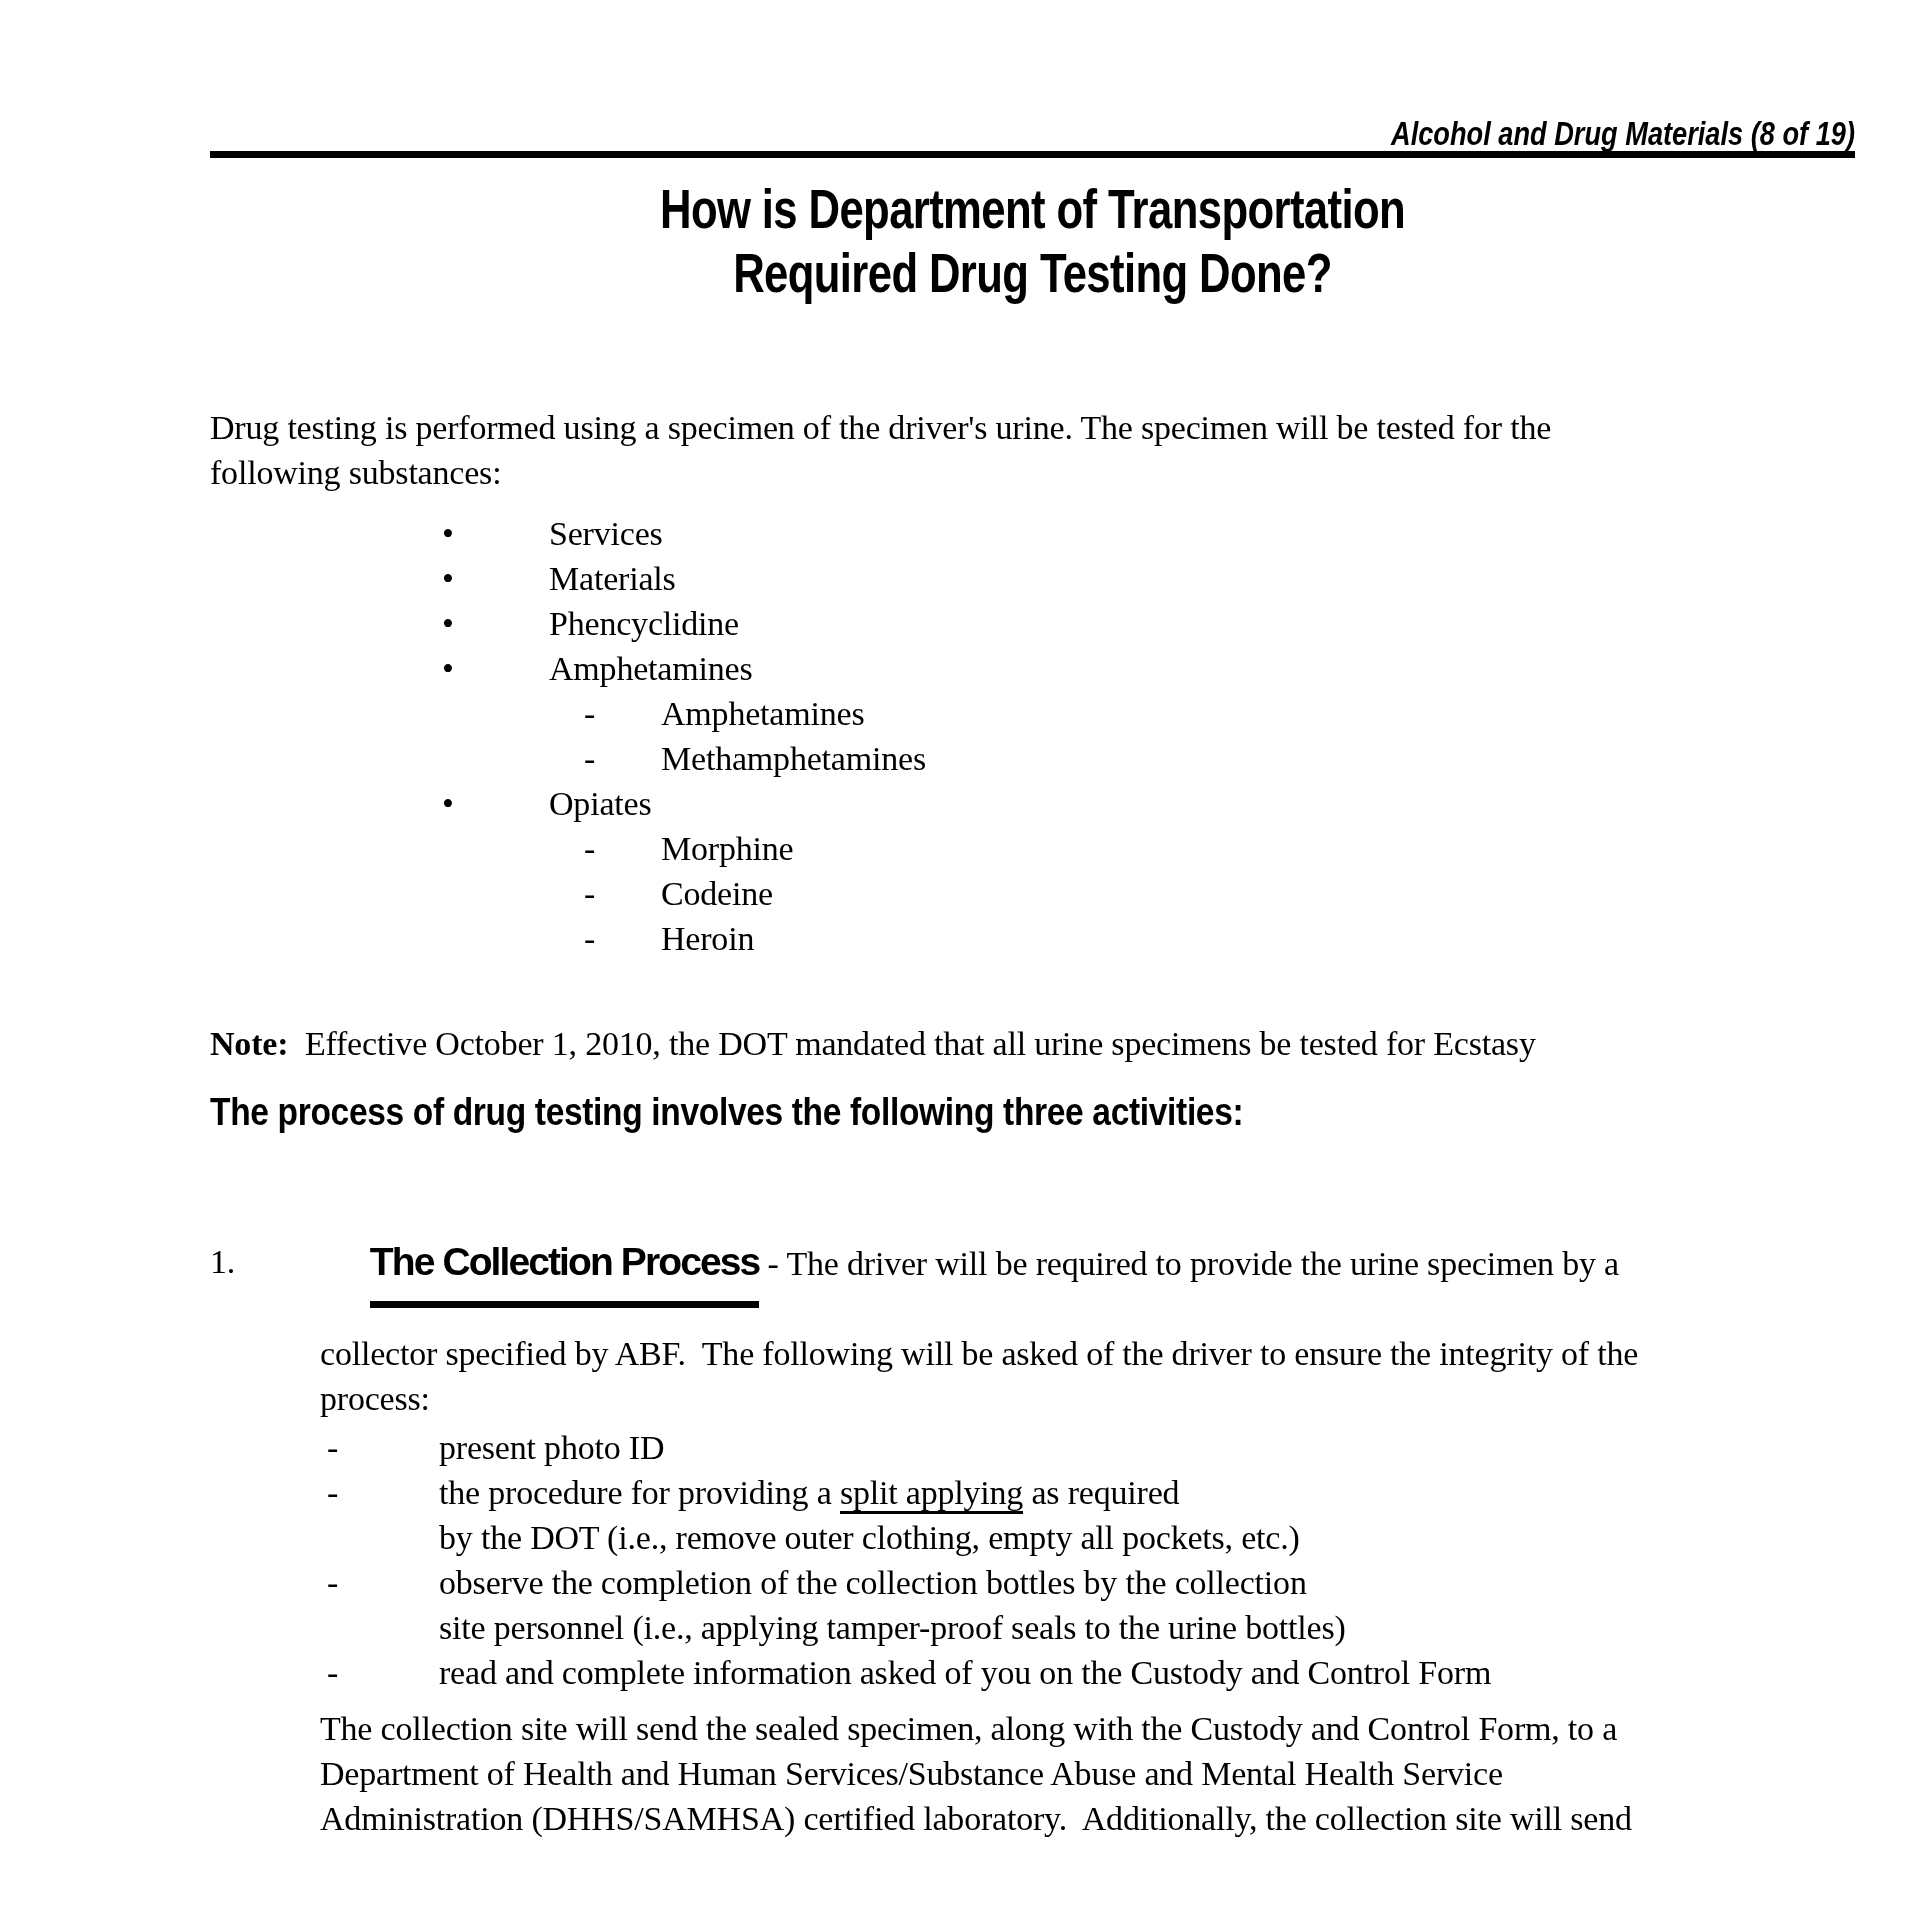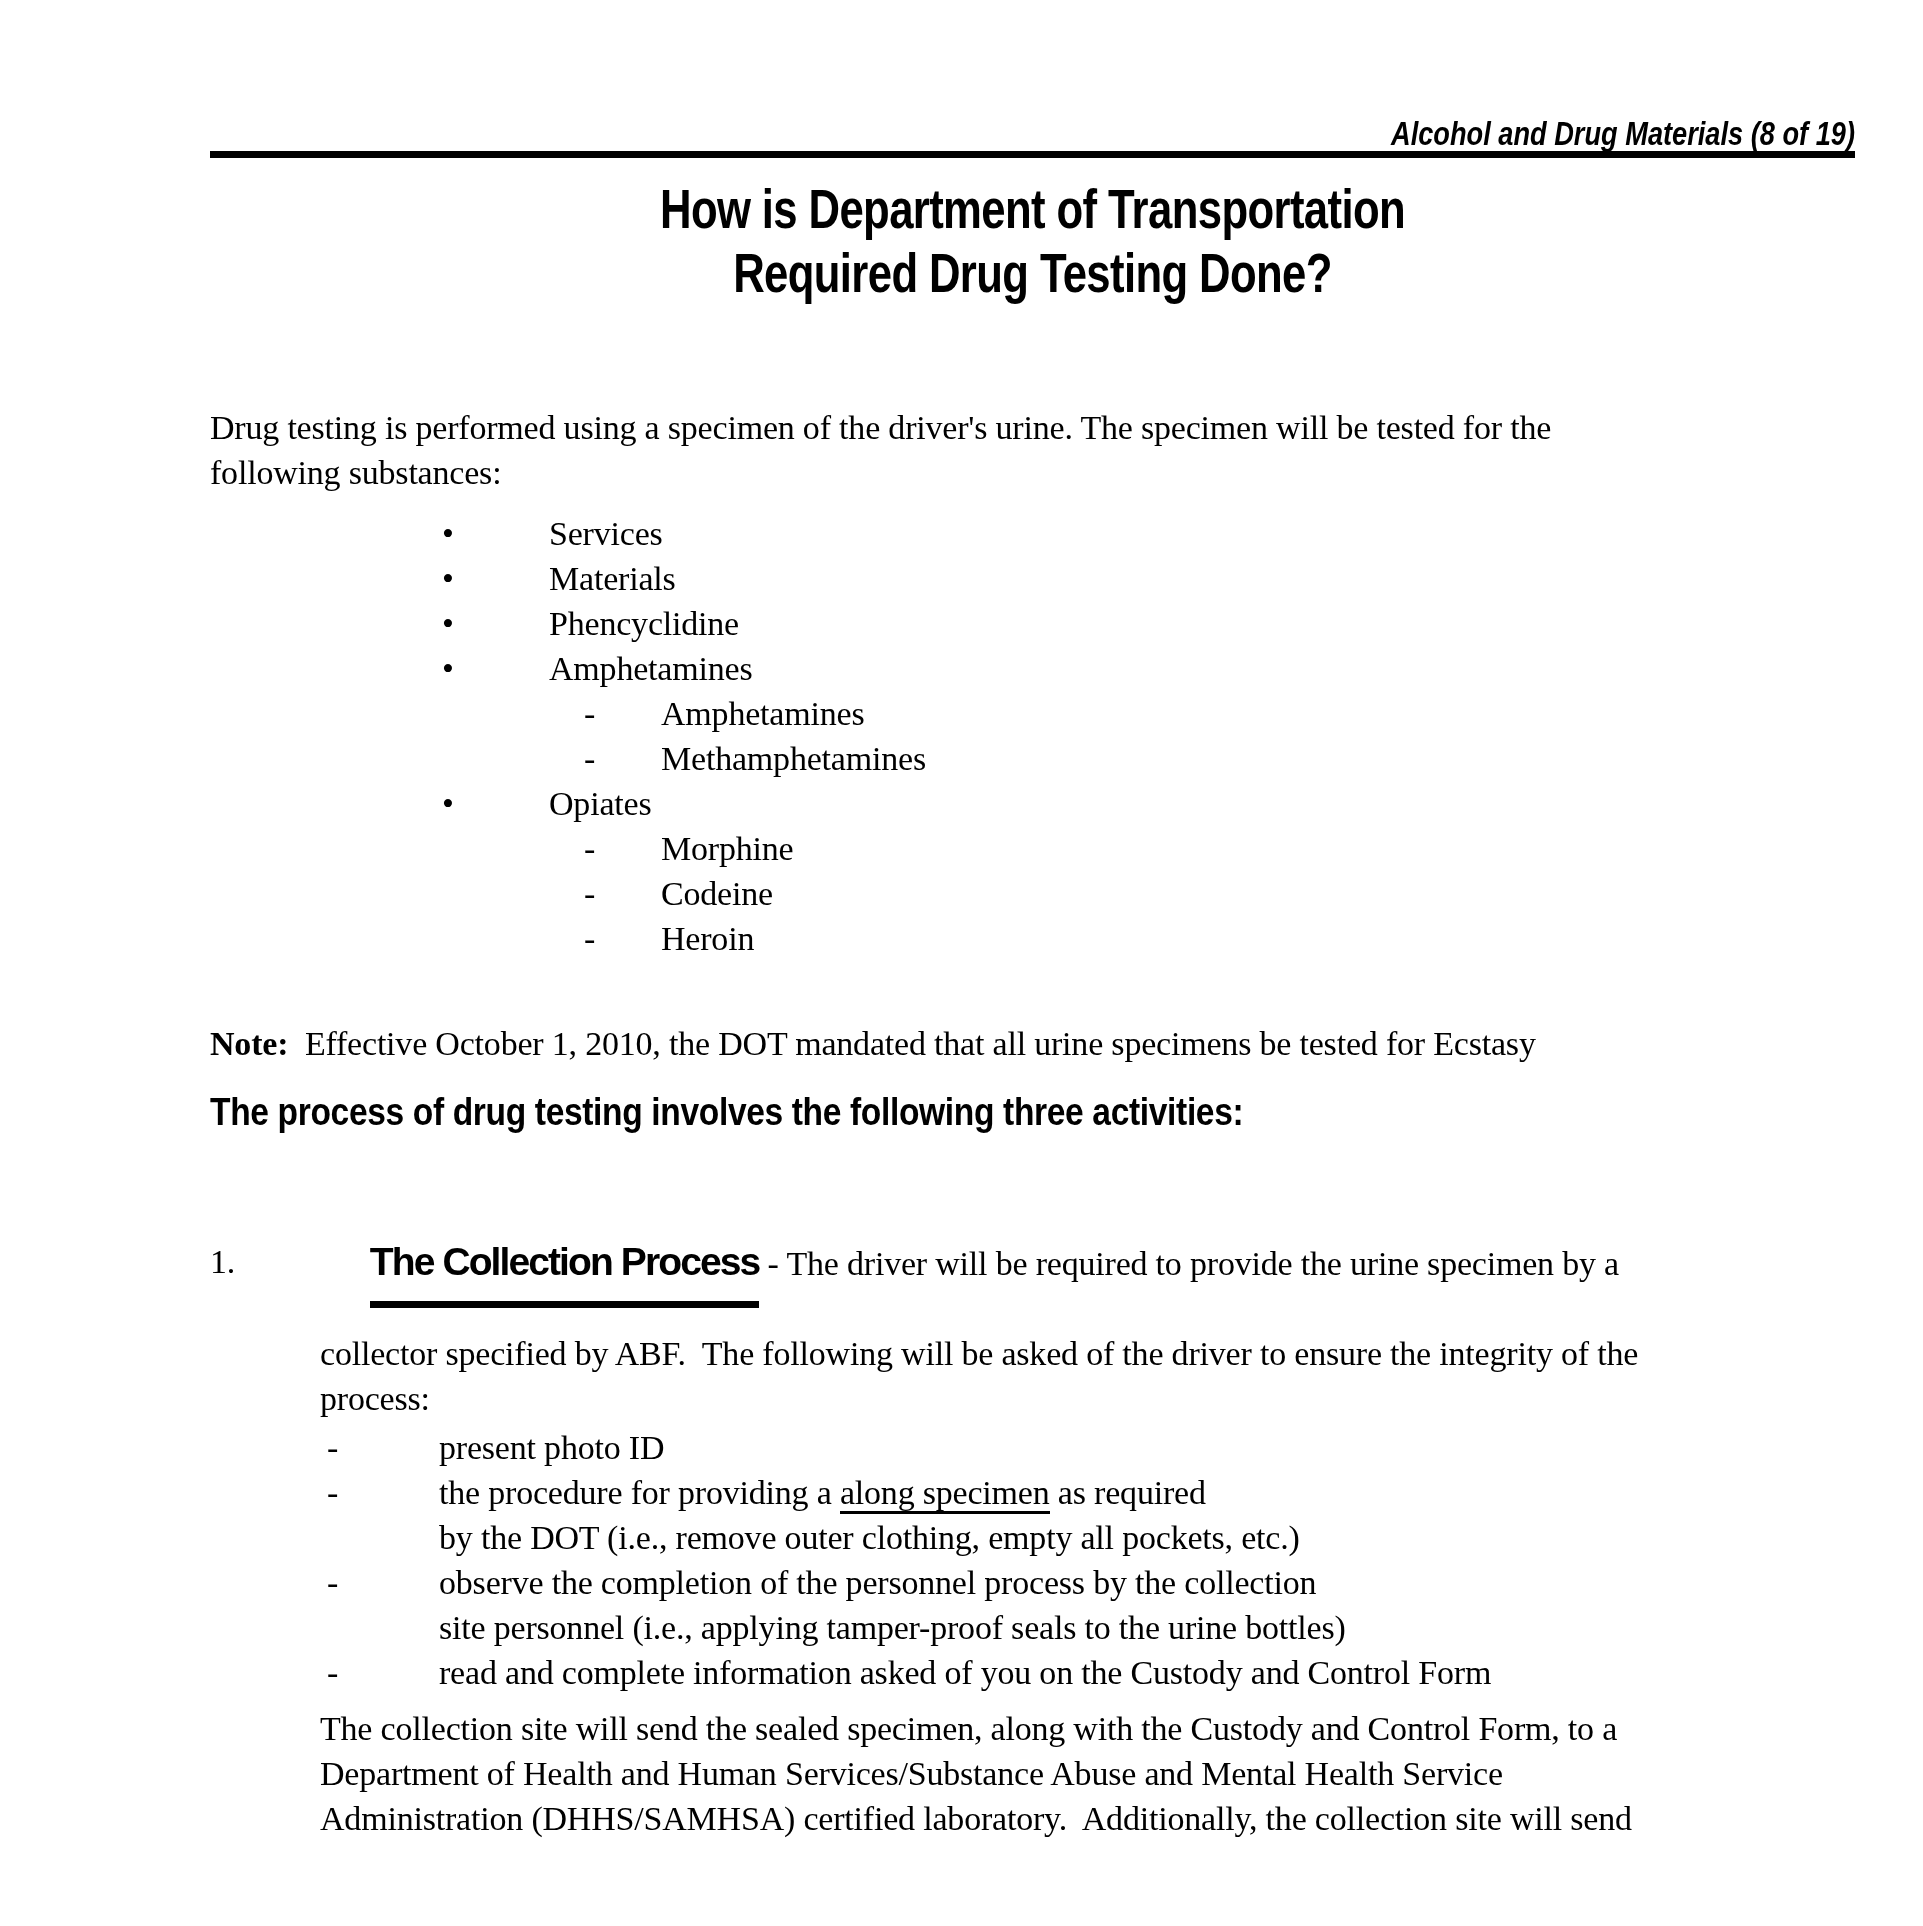--- a/index.html
+++ b/index.html
@@ -152,26 +152,26 @@
       <div class="ln">process:</div>
     </div>
 
     <div class="reqs">
       <div class="req">
         <span class="mk">-</span>
         <div class="ln">present photo ID</div>
       </div>
       <div class="req">
         <span class="mk">-</span>
-        <div class="ln"><span>the procedure for providing a </span><span class="uterm">along specimen</span><span> as required</span></div>
+        <div class="ln"><span>the procedure for providing a </span><span class="uterm">split applying</span><span> as required</span></div>
         <div class="ln">by the DOT (i.e., remove outer clothing, empty all pockets, etc.)</div>
       </div>
       <div class="req">
         <span class="mk">-</span>
-        <div class="ln">observe the completion of the personnel process by the collection</div>
+        <div class="ln">observe the completion of the collection bottles by the collection</div>
         <div class="ln">site personnel (i.e., applying tamper-proof seals to the urine bottles)</div>
       </div>
       <div class="req">
         <span class="mk">-</span>
         <div class="ln">read and complete information asked of you on the Custody and Control Form</div>
       </div>
     </div>
 
     <div class="ipara">
       <div class="ln">The collection site will send the sealed specimen, along with the Custody and Control Form, to a</div>

